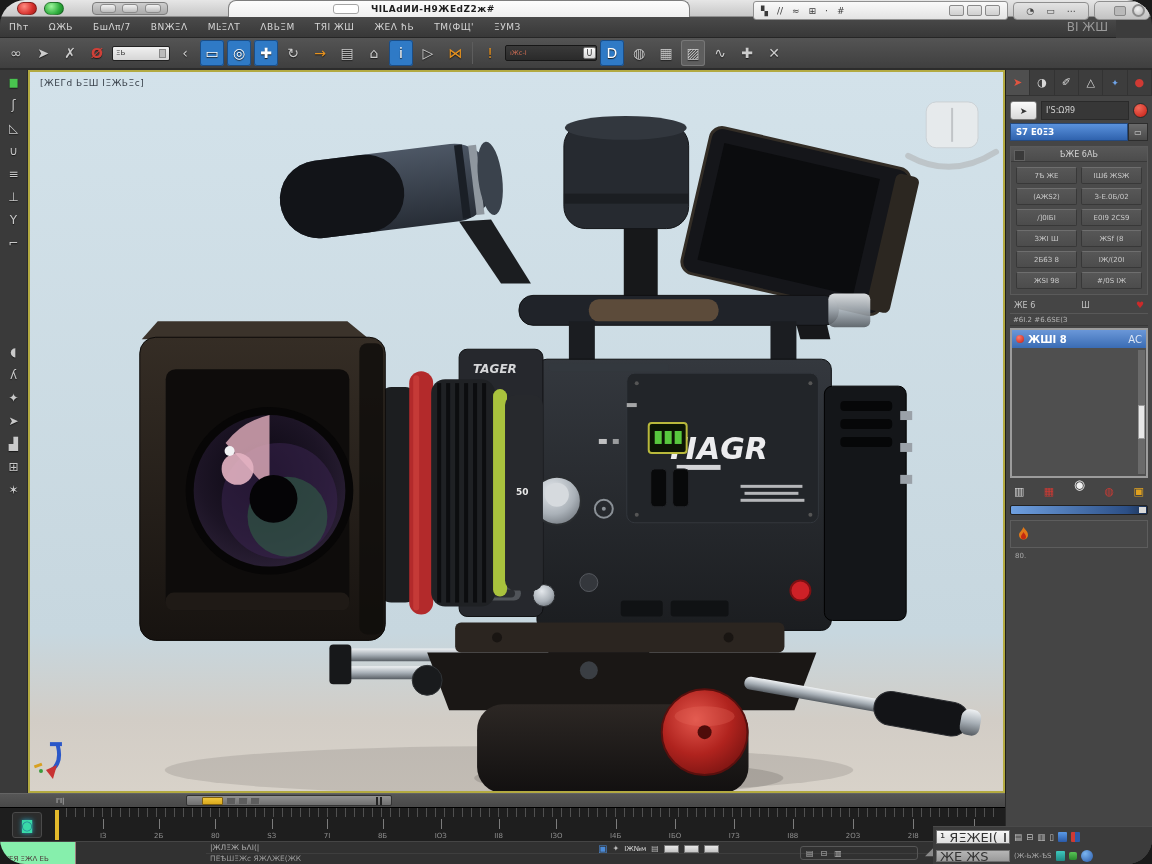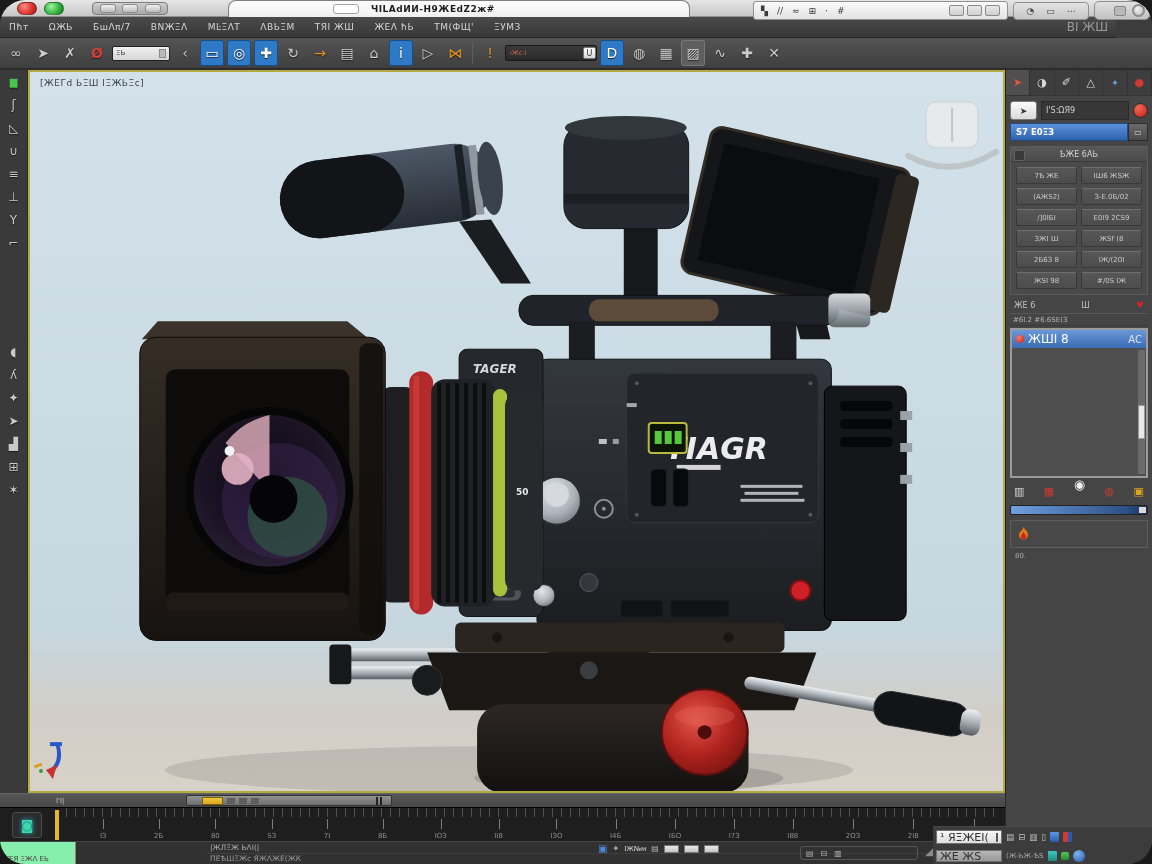--- a/index.html
+++ b/index.html
@@ -96,21 +96,21 @@
     border-radius:2px; font-size:7px; color:#cacaca; display:flex; align-items:center; justify-content:center;
     font-family:"DejaVu Sans", sans-serif; white-space:nowrap; overflow:hidden;}
   .rfooter { display:flex; align-items:center; margin:5px 8px 3px 8px; font-size:8px; color:#c2c2c2; }
   .rfooter .mid { margin:0 auto; }
   .rfooter .heart { color:#cc2a2a; font-size:9px; }
   .roll2 { margin:2px 4px; height:13px; border-top:1px solid #585858; border-bottom:1px solid #393939;
     font-size:7px; color:#b5b5b5; display:flex; align-items:center; padding-left:3px; white-space:nowrap; overflow:hidden;}
   .subwin { margin:2px 4px 0 4px; height:150px; border:2px solid #9c9c9c; background:#4f4f4f; position:relative; }
   .swtitle { height:18px; background:linear-gradient(#6a97d8,#3a6cb4); display:flex; align-items:center; padding:0 4px; }
   .swtitle .dot { width:8px; height:8px; border-radius:50%; background:radial-gradient(circle at 35% 30%, #ff7a6a,#c41f14); margin-right:4px; }
-  .swtitle .t { color:#fff; font-size:12px; font-weight:normal; }
+  .swtitle .t { color:#fff; font-size:10px; font-weight:bold; }
   .swtitle .corner { margin-left:auto; color:#dce6f5; font-size:10px; }
   .swscroll { position:absolute; right:1px; top:20px; bottom:2px; width:7px; background:#6a6a6a; }
   .swscroll .handle { position:absolute; left:0; top:55px; width:7px; height:34px; background:#e8e8e8; border:1px solid #999; }
   .ricons { display:flex; align-items:center; justify-content:space-between; margin:3px 8px 0 8px; height:20px; }
   .ricons span { font-size:11px; }
   .ricons .i-w { color:#dadada; }
   .ricons .i-r { color:#cc3a34; }
   .ricons .i-circle { color:#f2f2f2; font-size:13px; margin-top:-14px; }
   .ricons .i-y { color:#e0a11f; }
   .rhscroll { margin:4px 4px 0 4px; height:10px; background:linear-gradient(90deg,#6fa0e0,#2c4f86 85%,#1d3355); border:1px solid #222;
@@ -150,21 +150,21 @@
   .sbicons .txt { color:#d8d8d8; font-size:7px; }
   .sbicons .box { width:15px; height:8px; background:linear-gradient(#e8e8e8,#c5c5c5); border:1px solid #777; }
   .sbgrp2 { position:absolute; left:800px; top:4px; width:118px; height:14px; border:1px solid #565656; border-radius:3px;
     display:flex; align-items:center; gap:7px; padding:0 5px; }
   .sbgrp2 .g { color:#b9b9b9; font-size:8px; }
   .sbtri { position:absolute; left:925px; top:3px; color:#8a8a8a; font-size:11px; }
   
   .br { position:absolute; left:933px; top:826px; width:219px; height:38px; background:#3c3c3c; border-top:1px solid #4a4a4a; z-index:6;}
   .br .row { position:absolute; left:0; width:219px; height:18px; display:flex; align-items:center; gap:4px; padding:0 3px;}
   .br .row1 { top:1px; } .br .row2 { top:20px; }
-  .brfield { width:66px; height:14px; background:linear-gradient(#f6f6f6,#dedede); border:1px solid #6f6f6f; font-size:11px; color:#333;
+  .brfield { width:74px; height:14px; background:linear-gradient(#f6f6f6,#dedede); border:1px solid #6f6f6f; font-size:13px; color:#333;
     display:flex; align-items:center; padding:0 3px; justify-content:space-between; }
   .brfield .bar { width:2px; height:9px; background:#555; }
   .brfield.grey { background:linear-gradient(#b5b5b5,#9a9a9a); height:12px; }
   .br .g { color:#c2c2c2; font-size:8.5px; }
   .br .lbl { color:#a9a9a9; font-size:7px; white-space:nowrap;text-align:right; }
   .cicon { width:9px; height:10px; border-radius:1px; }
   .c-blue { background:linear-gradient(#5a9ae8,#2a5aa8); }
   .c-redblue { background:linear-gradient(90deg,#cc3a34 50%,#2a5aa8 50%); }
   .c-teal { background:linear-gradient(#3ec8be,#1f8a84); }
   .c-green { background:linear-gradient(#59c456,#2a8a2e); width:8px; height:8px; border-radius:2px;}

